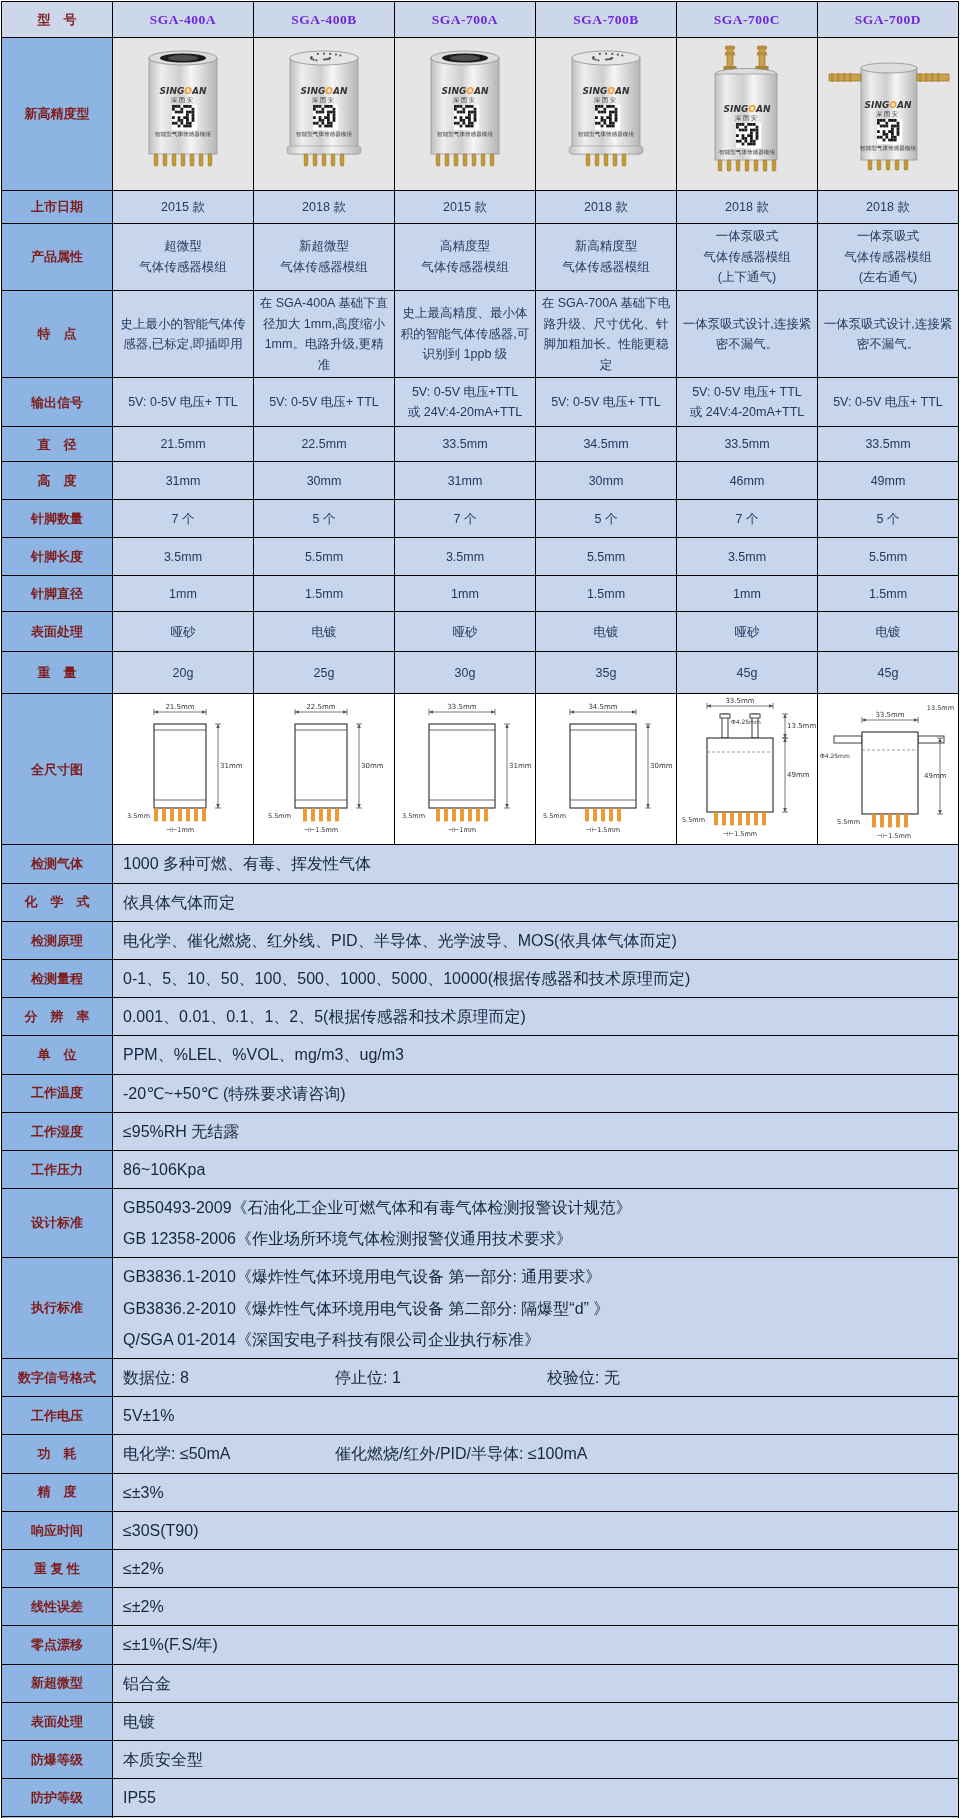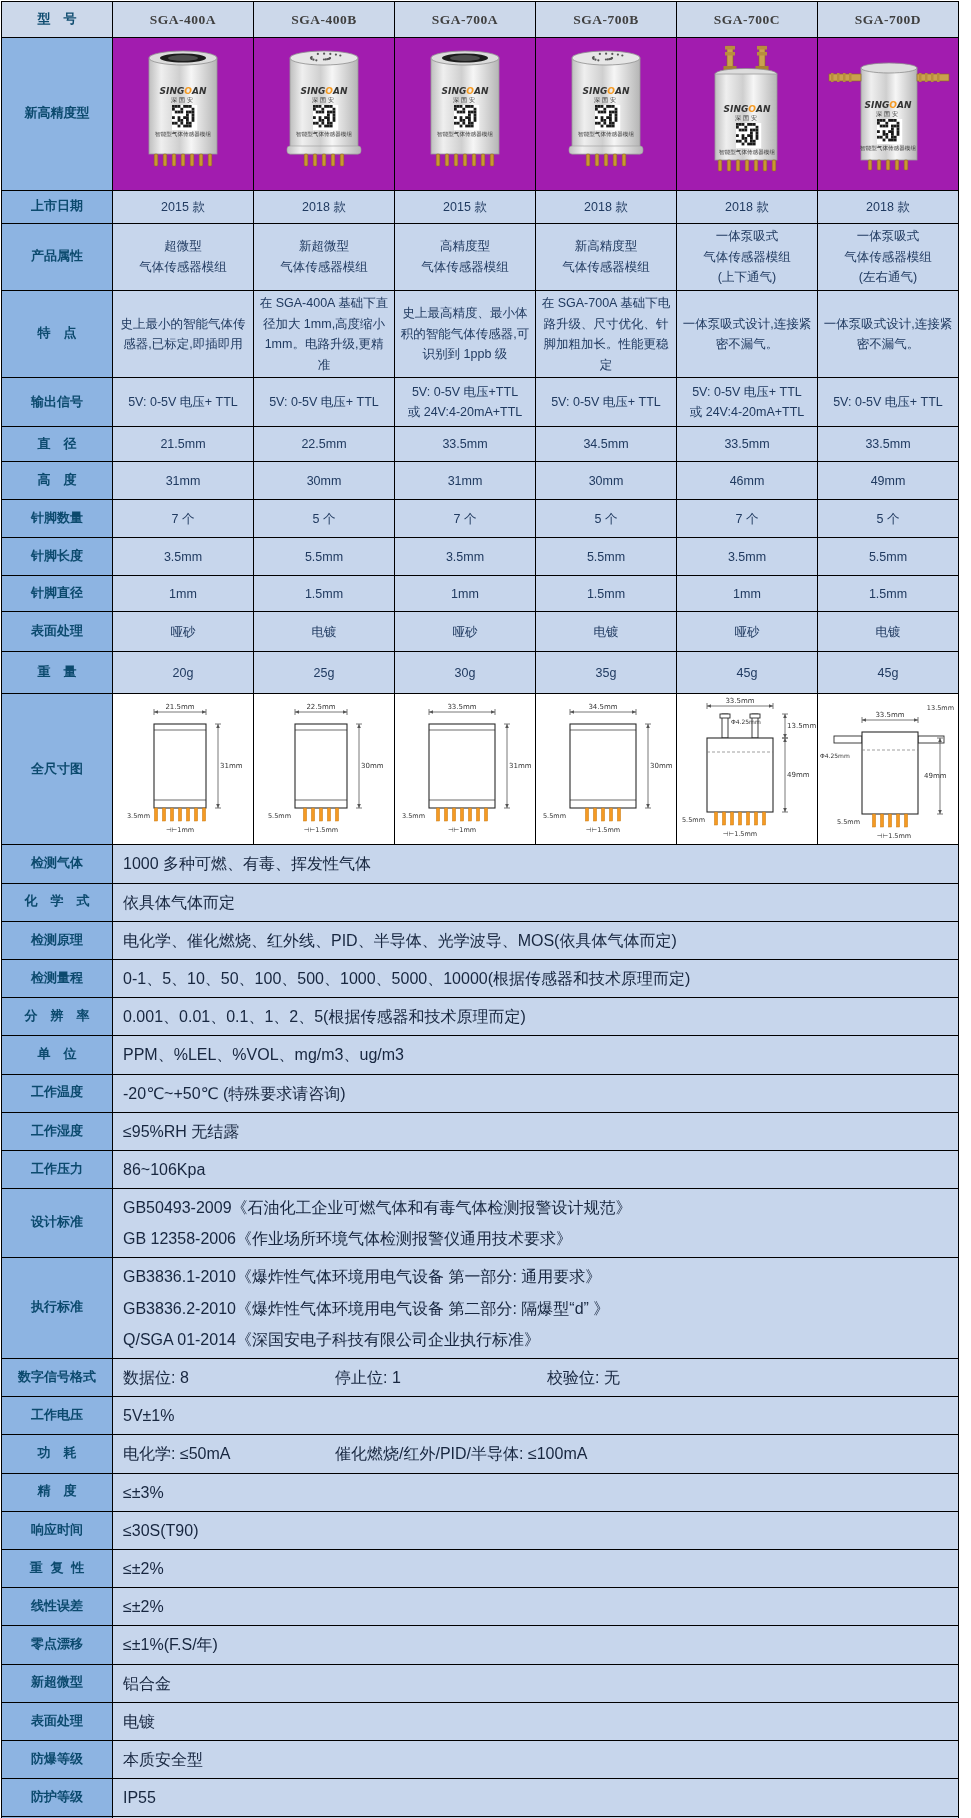--- a/index.html
+++ b/index.html
@@ -1,24 +1,24 @@
 <!DOCTYPE html>
 <html><head>
 <meta charset="utf-8">
 <style>
   html,body{margin:0;padding:0;background:#fff;}
   body{font-family:"Liberation Sans","DejaVu Sans",sans-serif;}
   .wrap{width:971px;height:1818px;background:#fff;overflow:hidden;}
   table.spec{border-collapse:collapse;table-layout:fixed;width:958px;margin:1px 0 0 1px;}
   table.spec td{border:1px solid #000;overflow:hidden;vertical-align:middle;}
-  .lbl{background:#8db4e2;font-weight:bold;color:#0c4a6e;text-align:center;font-size:13px;line-height:1.35;padding:2px;font-family:Liberation Mono, monospace;}
+  .lbl{background:#8db4e2;font-weight:bold;color:#7f1d1d;text-align:center;font-size:13px;line-height:1.35;padding:2px;}
   .r-header td{height:31px;}
-  .model{background:#ccd8ea;font-family:"Liberation Serif","DejaVu Serif",serif;font-weight:bold;font-size:13.5px;text-align:center;color:#404040;letter-spacing:.5px;}
+  .model{background:#ccd8ea;font-family:"Liberation Serif","DejaVu Serif",serif;font-weight:bold;font-size:13.5px;text-align:center;color:#6d28d9;letter-spacing:.5px;}
   .hdr-lbl{background:#ccd8ea;}
-  .photo-cell{background:#a21caf;text-align:center;padding:0;}
+  .photo-cell{background:#e5e5e5;text-align:center;padding:0;}
   .val{background:#c7d6ec;color:#203a60;text-align:center;font-size:12.5px;white-space:pre-line;line-height:1.65;padding:2px 5px;}
   .draw-cell{background:#fff;text-align:center;padding:0;}
   .spec-val{background:#c7d6ec;color:#17263f;text-align:left;font-size:16px;padding:3px 10px;white-space:pre-line;line-height:1.95;}
   .part{display:inline-block;min-width:212px;}
   svg text{font-family:"DejaVu Sans",sans-serif;fill:#333;}
 </style>
 </head>
 <body>
 
 <div class="wrap">

